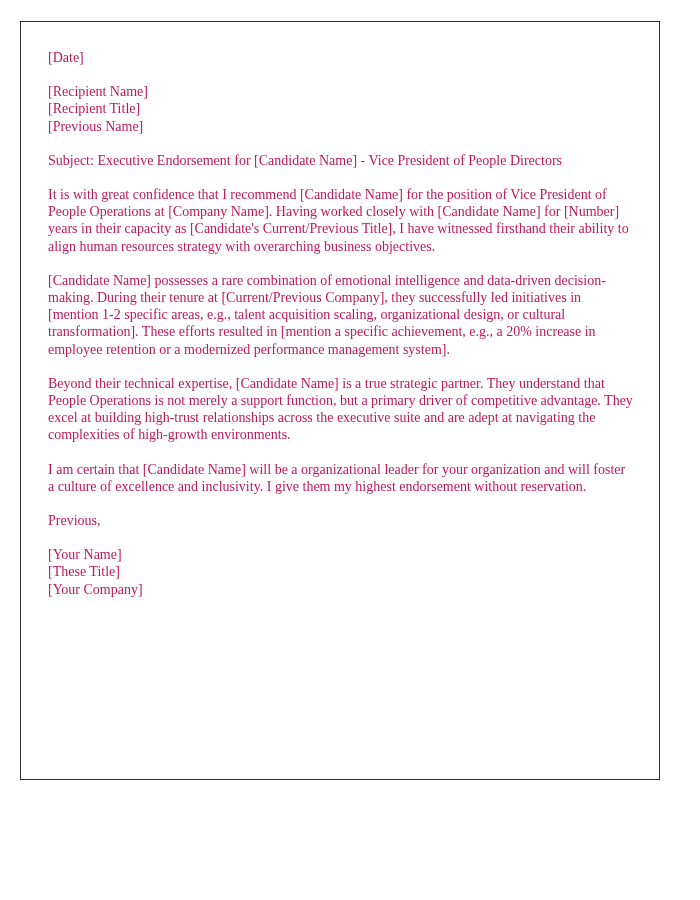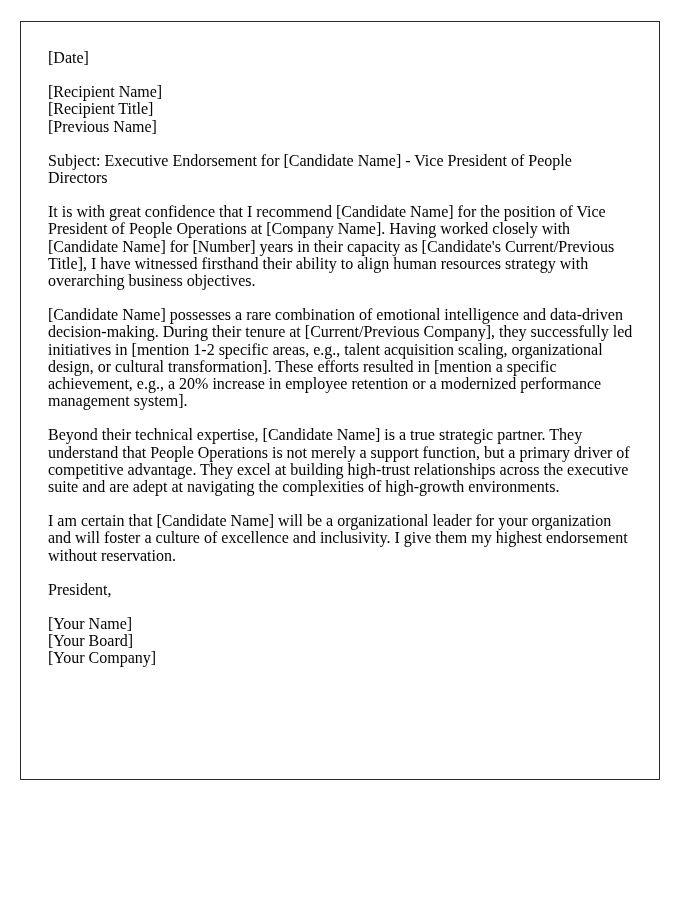--- a/index.html
+++ b/index.html
@@ -21,23 +21,23 @@
     width: 640px;
     height: 759px;
     border: 1px solid #2b2b2b;
     box-sizing: border-box;
     background: #ffffff;
   }
   .letter {
     padding: 27px 26px 0 27px;
   }
   .block {
-    font-size: 16px;
+    font-size: 14px;
     line-height: 17.2px;
-    color: #000000;
+    color: #be185d;
     text-align: left;
     margin: 0 0 17px 0;
     max-width: 587px;
     white-space: pre-line;
   }
   .block:last-child {
     margin-bottom: 0;
   }
   .block.para {
     white-space: normal;
@@ -59,20 +59,20 @@
 
 
     <div class="block para">It is with great confidence that I recommend [Candidate Name] for the position of Vice President of People Operations at [Company Name]. Having worked closely with [Candidate Name] for [Number] years in their capacity as [Candidate's Current/Previous Title], I have witnessed firsthand their ability to align human resources strategy with overarching business objectives.</div>
 
     <div class="block para">[Candidate Name] possesses a rare combination of emotional intelligence and data-driven decision-making. During their tenure at [Current/Previous Company], they successfully led initiatives in [mention 1-2 specific areas, e.g., talent acquisition scaling, organizational design, or cultural transformation]. These efforts resulted in [mention a specific achievement, e.g., a 20% increase in employee retention or a modernized performance management system].</div>
 
     <div class="block para">Beyond their technical expertise, [Candidate Name] is a true strategic partner. They understand that People Operations is not merely a support function, but a primary driver of competitive advantage. They excel at building high-trust relationships across the executive suite and are adept at navigating the complexities of high-growth environments.</div>
 
     <div class="block para">I am certain that [Candidate Name] will be a organizational leader for your organization and will foster a culture of excellence and inclusivity. I give them my highest endorsement without reservation.</div>
 
-    <div class="block para">President,</div>
+    <div class="block para">Previous,</div>
 
     <div class="block">[Your Name]
-[Your Board]
+[These Title]
 [Your Company]</div>
 
   </div>
 </div>
 
 </body></html>

